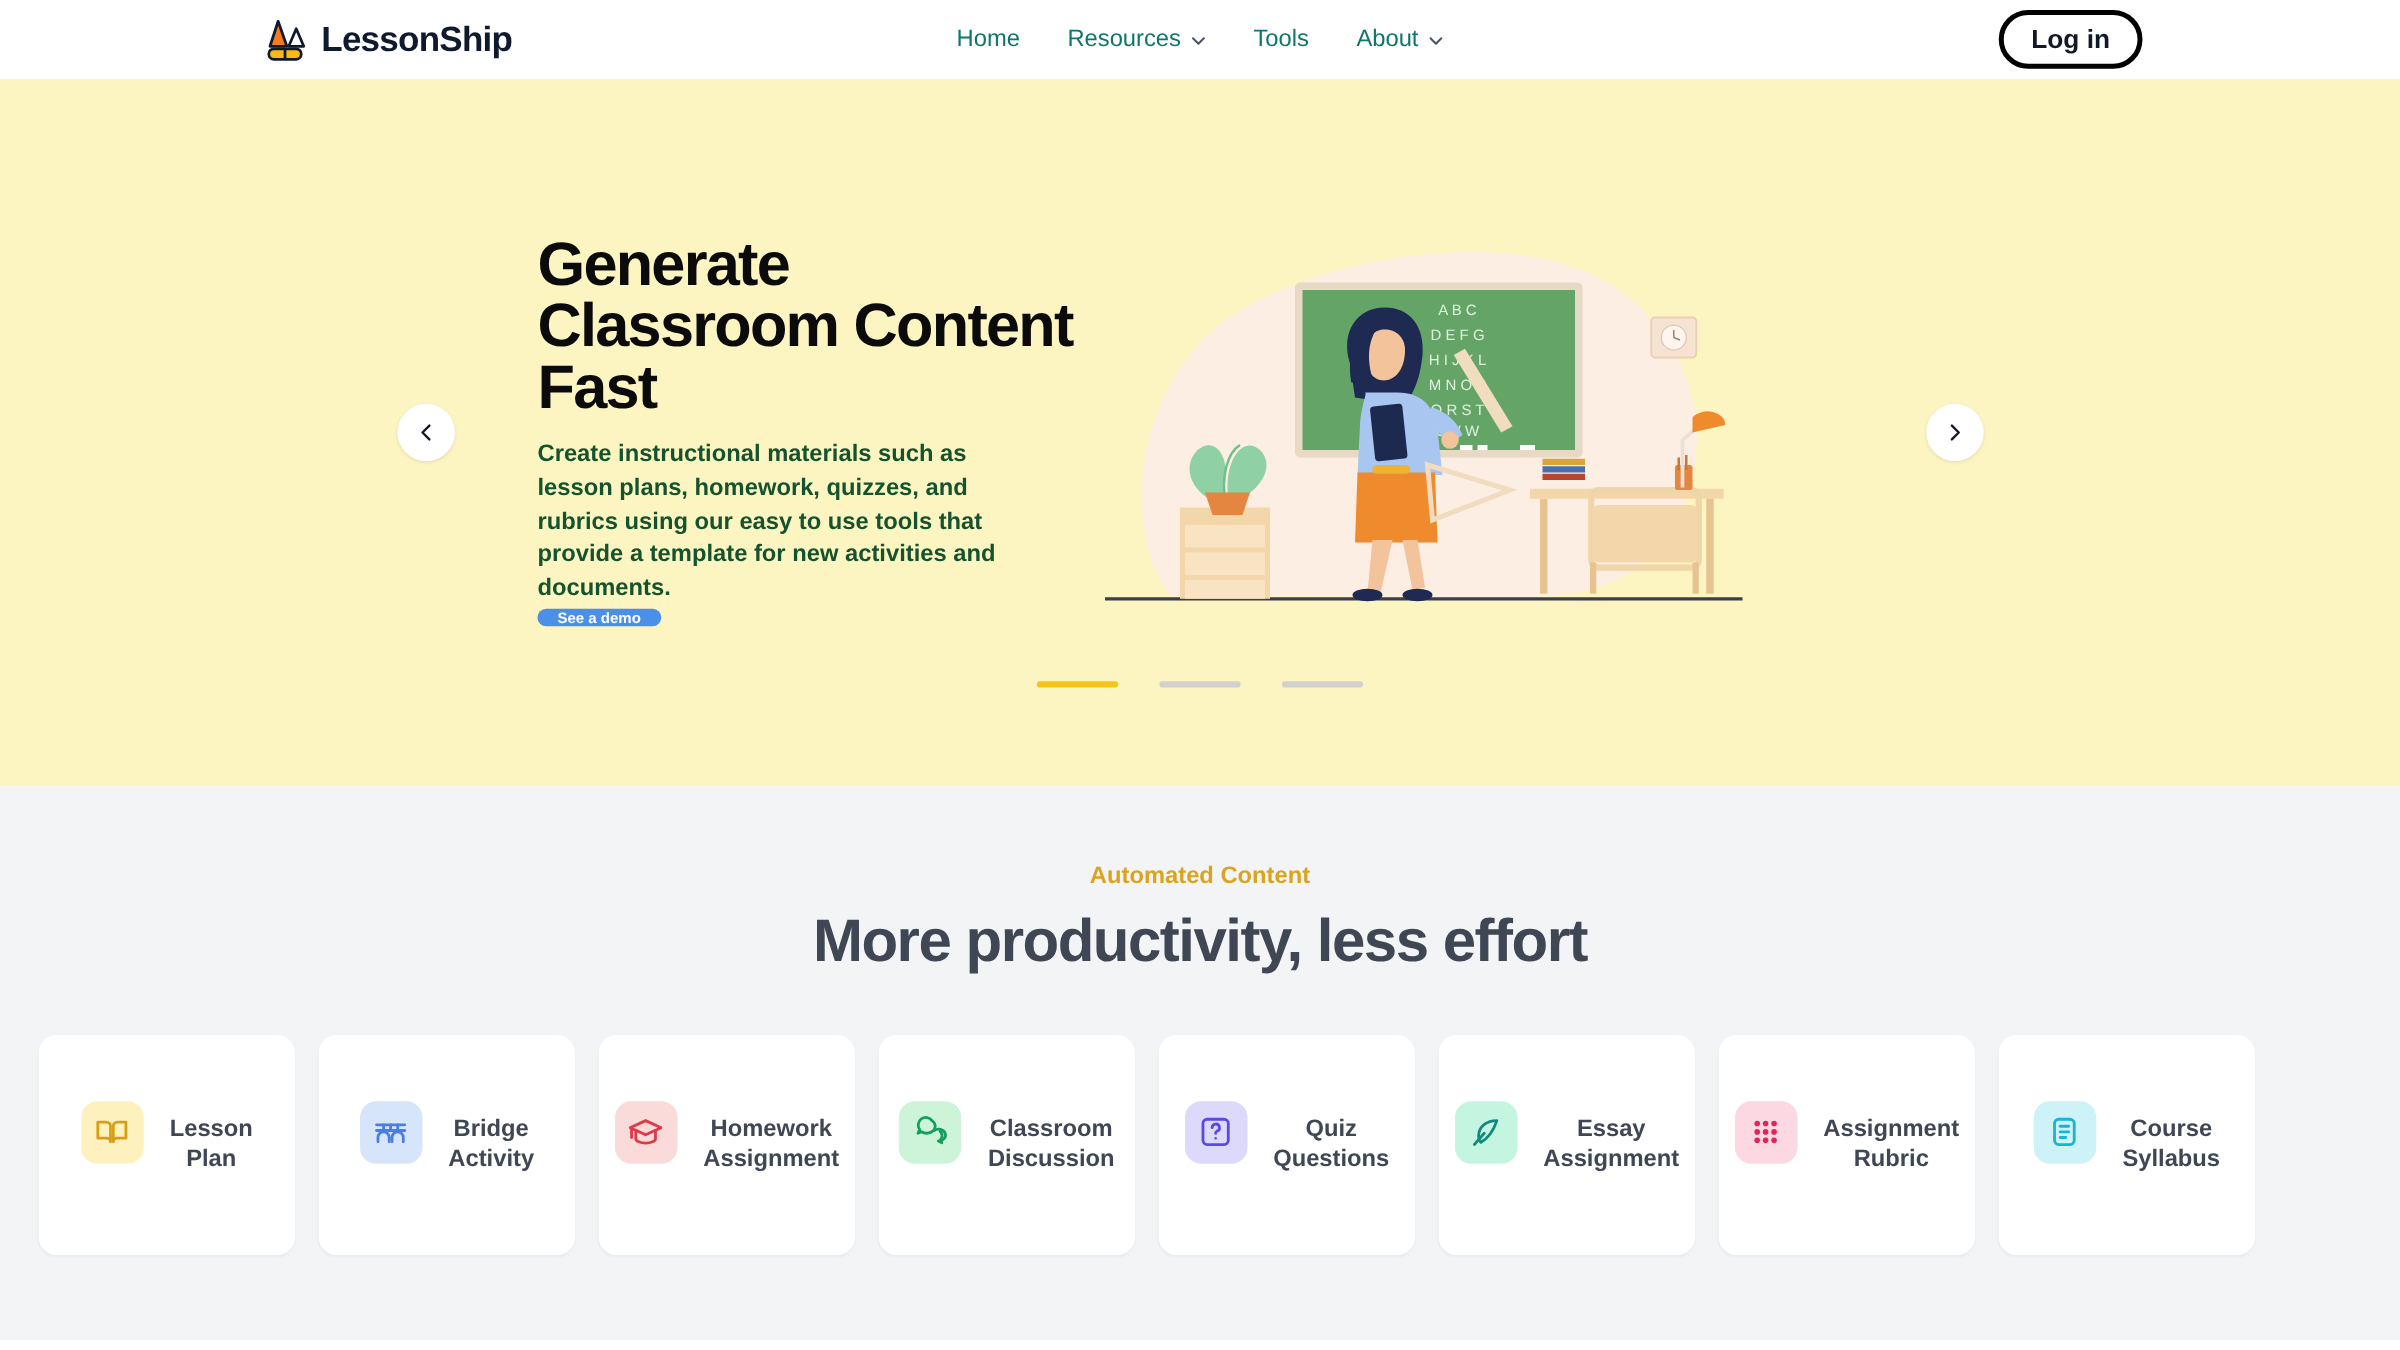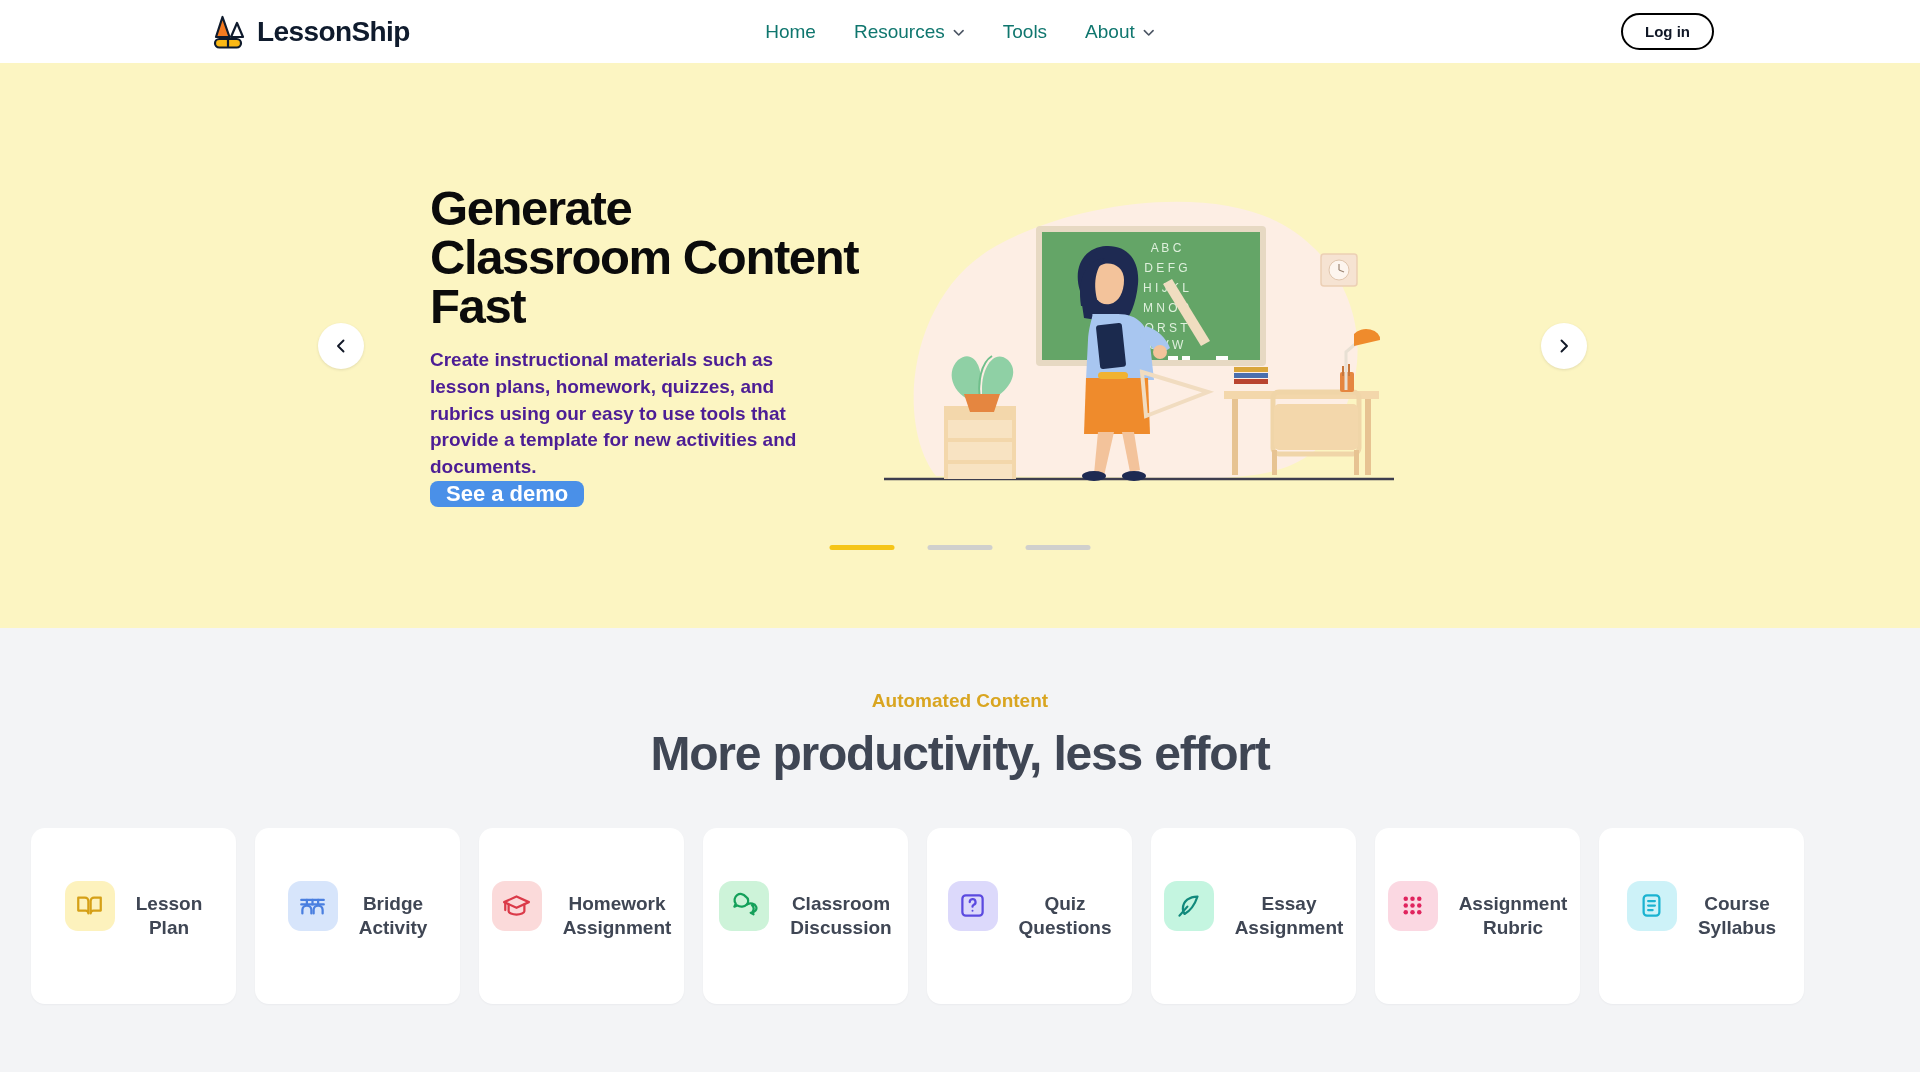--- a/index.html
+++ b/index.html
@@ -53,25 +53,25 @@
   }
   .chev-down {
     width:13px; height:13px;
     display:inline-block;
     position:relative;
     top:1px;
   }
   .login-btn {
     position:absolute;
     right:206px;
-    border:2px solid #000000;
+    border:4px solid #000000;
     border-radius:999px;
     background:#fff;
     padding:9px 22px;
-    font-size:15px;
+    font-size:21px;
     font-weight:bold;
     color:#111827;
     cursor:pointer;
     font-family:"Liberation Sans", sans-serif;
     line-height:1;
   }
 
   
   .hero {
     background:#fcf5c2;
@@ -91,30 +91,30 @@
     line-height:1.0;
     font-weight:bold;
     letter-spacing:-1.4px;
     color:#0b0b0b;
     margin-bottom:16px;
   }
   .hero-desc {
     font-size:19px;
     line-height:1.42;
     font-weight:bold;
-    color:#4c1d95;
+    color:#14532d;
     width:368px;
   }
   .demo-btn {
     background:#4a90e8;
     color:#fff;
     border:none;
     border-radius:8px;
     padding:0 16px;
-    font-size:22px;
+    font-size:12px;
     font-weight:bold;
     cursor:pointer;
     font-family:"Liberation Sans", sans-serif;
   }
   .hero-art {
     margin-left:16px;
     width:530px;
     height:340px;
   }
 

